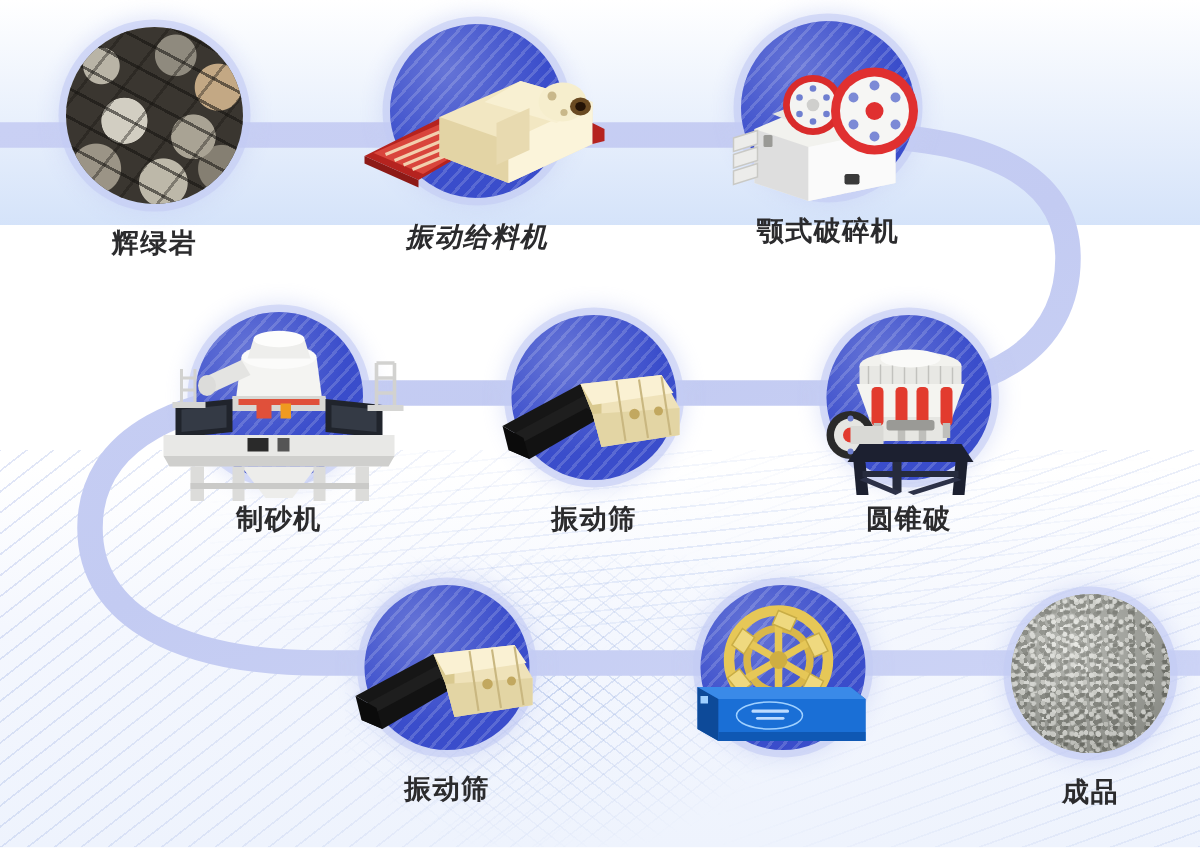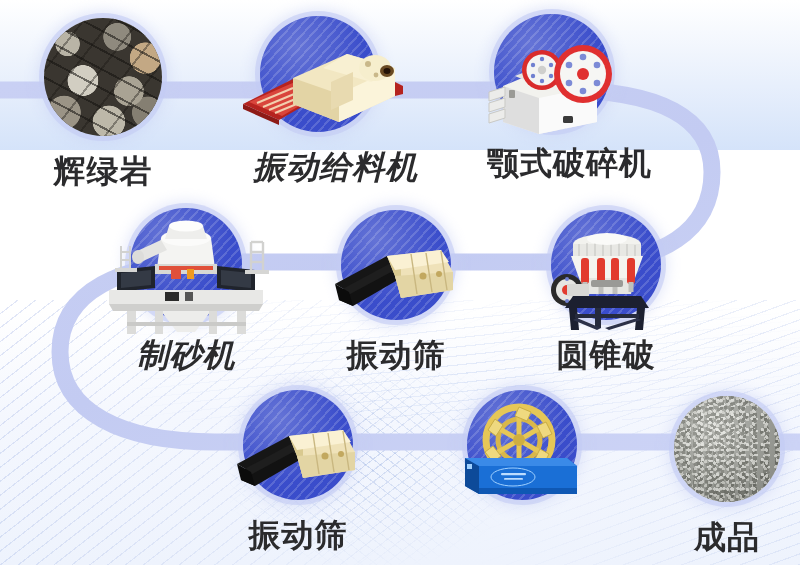--- a/index.html
+++ b/index.html
@@ -70,21 +70,21 @@
       -48deg, rgba(255,255,255,.16) 0 2px, rgba(255,255,255,0) 2px 7px);
   }
   .disc.blue:before{
     content:"";position:absolute;inset:0;border-radius:50%;z-index:2;
     background:radial-gradient(circle at 32% 26%, rgba(255,255,255,.22), rgba(255,255,255,0) 58%);
   }
   .overflow-art{position:absolute;z-index:6;pointer-events:none;}
 
   .caption{
     position:absolute;width:100%;text-align:center;
-    font-size:32px;font-weight:bold;color:#2b2b2d;
+    font-size:18px;font-weight:bold;color:#2b2b2d;
     letter-spacing:1px;white-space:nowrap;
     font-family:"Liberation Sans","DejaVu Sans",sans-serif;
   }
 
   
   .rock{
     position:absolute;inset:0;
     background:
       radial-gradient(circle at 20% 22%, #b9b4a6 0 9%, transparent 9.5%),
       radial-gradient(circle at 62% 16%, #8f8a7e 0 11%, transparent 11.5%),
@@ -384,21 +384,21 @@
 
         <g stroke="#d2d2d0" stroke-width="2" fill="none">
           <path d="M22 34 L22 58"></path>
             <path d="M31 34 L31 58"></path>
           <path d="M22 40 L31 40"></path>
             <path d="M22 48 L31 48"></path>
         </g>
         <rect x="16" y="56" width="22" height="4" fill="#d6d6d4"></rect>
       </svg>
     </div>
-    <div class="caption" style="top:126px;font-style:italic;">制砂机</div>
+    <div class="caption" style="top:126px;">制砂机</div>
   </div>
 
   <div class="node" style="left:235px;top:390px;width:126px;">
     <div class="disc-wrap">
       <div class="disc blue" style="width:110px;height:110px;margin:0 auto;"></div>
       <svg class="overflow-art" style="left:-4px;top:22px;" width="136" height="86" viewBox="0 0 136 86">
         <path d="M6 52 L58 24 L72 30 L20 60 Z" fill="#161616"></path>
         <path d="M8 60 L60 32 L72 38 L22 68 Z" fill="#1e1e1e"></path>
         <path d="M10 68 L62 40 L72 46 L24 74 Z" fill="#121212"></path>
         <path d="M6 52 L20 60 L24 74 L10 68 Z" fill="#0b0b0b"></path>

